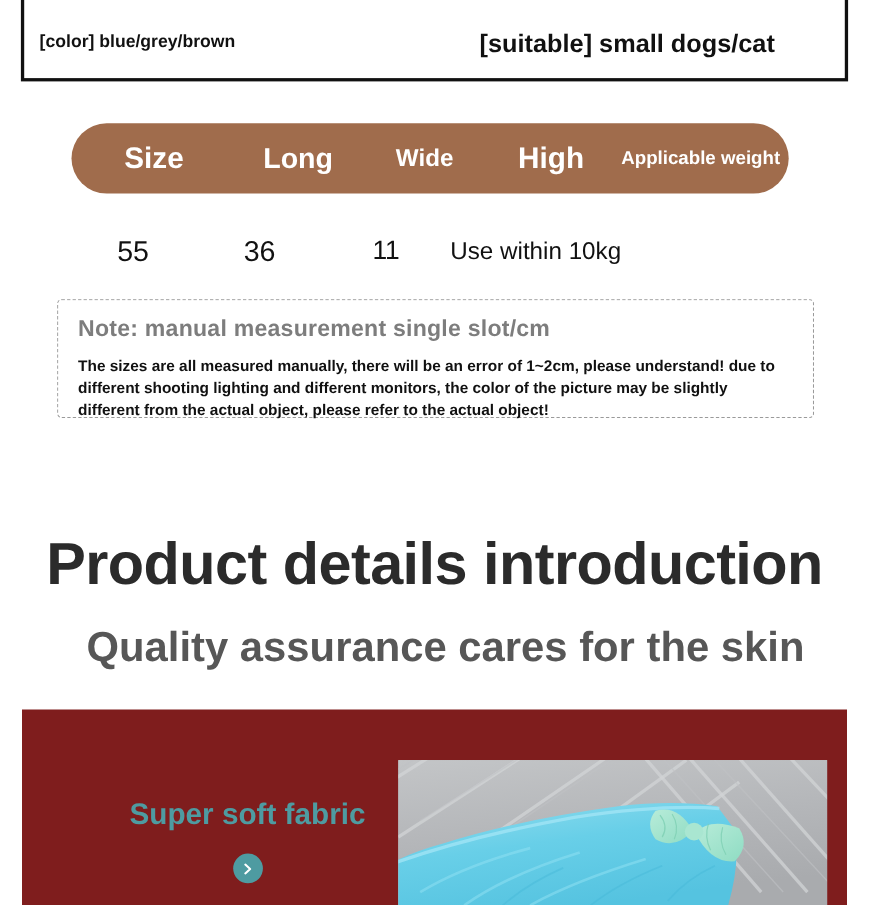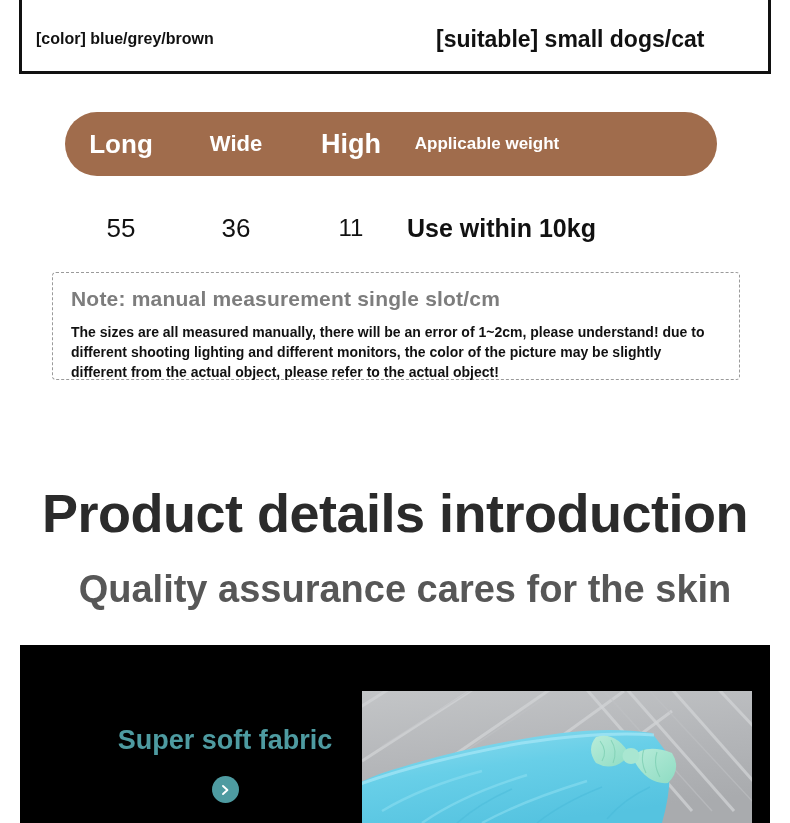--- a/index.html
+++ b/index.html
@@ -95,21 +95,21 @@
   .size-header .col-size   { font-size: 27px; }
   .size-header .col-long   { font-size: 26px; }
   .size-header .col-wide   { font-size: 22px; }
   .size-header .col-high   { font-size: 27px; }
   .size-header .col-weight { font-size: 17px; white-space: nowrap; }
 
   .size-body .col-size   { font-size: 17px; font-weight: 700; }
   .size-body .col-long   { font-size: 26px; font-weight: 400; }
   .size-body .col-wide   { font-size: 26px; font-weight: 400; }
   .size-body .col-high   { font-size: 24px; font-weight: 400; }
-  .size-body .col-weight { font-size: 25px; font-weight: 700; white-space: nowrap; }
+  .size-body .col-weight { font-size: 22px; font-weight: 400; white-space: nowrap; }
 
   
   .note-box {
     position: absolute;
     left: 52px;
     top: 272px;
     width: 688px;
     height: 108px;
     border: 1px dashed #9a9a9a;
     border-radius: 4px;
@@ -213,20 +213,21 @@
     
   </div>
   <div class="spec-row-main">
     <span class="spec-cell-a">[color] blue/grey/brown</span>
     <span class="spec-cell-b">[suitable] small dogs/cat</span>
   </div>
 </div>
 
 <div class="size-table">
   <div class="size-header" style="background: rgb(160, 108, 76);">
+    <div class="col col-size">Size</div>
     <div class="col col-long">Long</div>
     <div class="col col-wide">Wide</div>
     <div class="col col-high">High</div>
     <div class="col col-weight">Applicable weight</div>
   </div>
   <div class="size-body">
     <div class="col col-long">55</div>
     <div class="col col-wide">36</div>
     <div class="col col-high">11</div>
     <div class="col col-weight">Use within 10kg</div>
@@ -236,21 +237,21 @@
 <div class="note-box">
   <p class="note-title">Note: manual measurement single slot/cm</p>
   <p class="note-body">The sizes are all measured manually, there will be an error of 1~2cm, please understand! due to different shooting lighting and different monitors, the color of the picture may be slightly different from the actual object, please refer to the actual object!</p>
 </div>
 
 <div class="headings">
   <h1 class="h-main">Product details introduction</h1>
   <h2 class="h-sub">Quality assurance cares for the skin</h2>
 </div>
 
-<div class="feature-band" style="background: #000000;">
+<div class="feature-band" style="background: #7f1d1d;">
 
   <div class="feature-text-col">
     <p class="feature-title" style="color: rgb(78, 155, 161);">Super soft fabric</p>
     <div class="arrow-btn" style="background: rgb(78, 155, 161);">
       <svg width="14" height="14" viewBox="0 0 14 14" aria-hidden="true">
         <path d="M5 3 L9.4 7 L5 11" fill="none" stroke="#ffffff" stroke-width="1.9" stroke-linecap="round" stroke-linejoin="round"></path>
       </svg>
     </div>
   </div>
 

